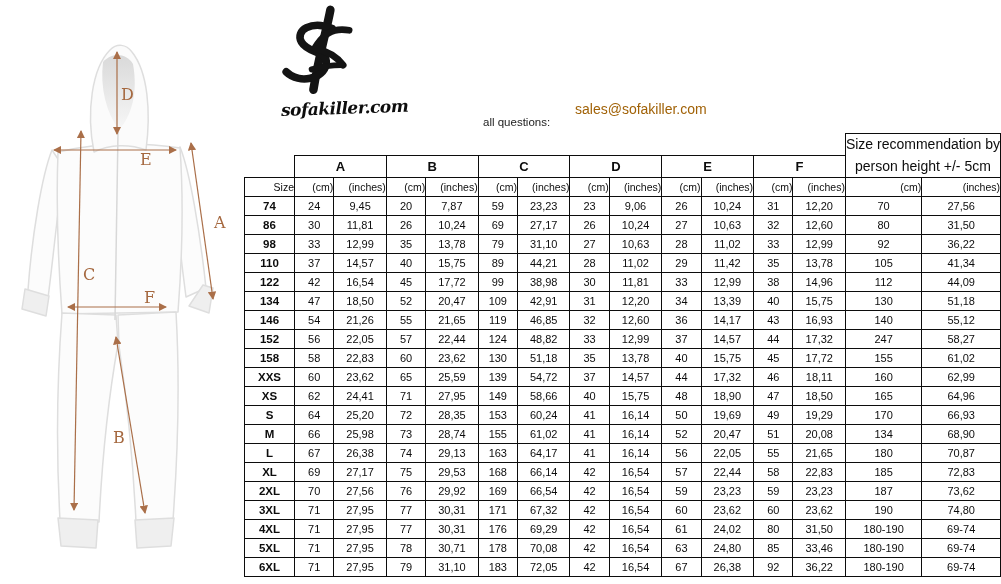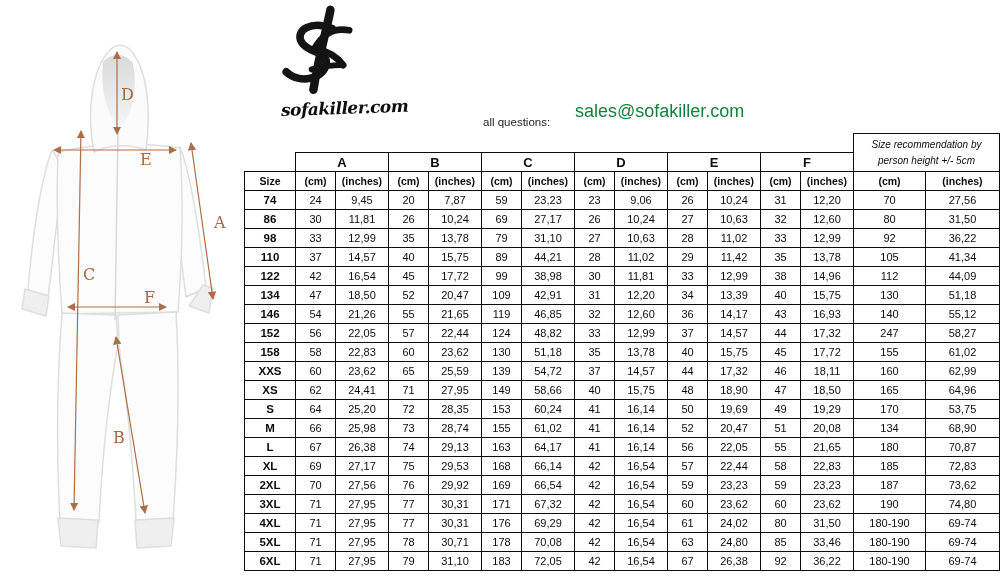--- a/index.html
+++ b/index.html
@@ -10,37 +10,37 @@
   
   #logo{position:absolute;left:276px;top:4px;width:110px;height:125px;}
   #logo svg{display:block;}
   #logo-script{
     position:absolute;left:281px;top:98px;width:120px;
     font-family:"DejaVu Serif",serif;font-style:italic;font-weight:bold;
     font-size:17px;letter-spacing:-0.5px;color:#0d0d0d;transform:rotate(-2deg);
   }
   
   #questions-label{position:absolute;left:483px;top:116px;font-size:11.5px;color:#1c1c1c;}
-  #email{position:absolute;left:575px;top:101px;font-size:18px;color:#15803d;}
+  #email{position:absolute;left:575px;top:101px;font-size:14px;color:#a16207;}
   
   #size-table{
     position:absolute;left:244px;top:133px;
     border-collapse:collapse;table-layout:fixed;
     font-family:"Liberation Sans",sans-serif;
   }
   #size-table td,#size-table th{
     border:1px solid #0c0c0c;padding:0;text-align:center;vertical-align:middle;
     font-size:11px;color:#0c0c0c;background:#fff;overflow:hidden;white-space:nowrap;
   }
   #size-table tr{height:19px;}
   #size-table .ghost{border:none;background:transparent;}
   #size-table .grp{font-weight:bold;font-size:13px;}
-  #size-table .sub{font-weight:bold;font-size:10.5px;}
+  #size-table .sub{font-weight:normal;font-size:10.5px;text-align:right;}
   #size-table .rec-h{
-    font-style:italic;font-size:10px;line-height:1.55;font-weight:400;
+    font-size:14px;line-height:1.55;font-weight:400;
     font-family:"Liberation Sans",sans-serif;
   }
   #size-table .size-cell{font-weight:bold;font-size:11.5px;}
   
   #diagram{position:absolute;left:0;top:0;}
   .measure-letter{
     font-family:"DejaVu Serif",serif;font-size:16px;fill:#a5683f;
   }
 </style>
 </head>
@@ -377,21 +377,21 @@
       <td>28,35</td>
       <td>153</td>
       <td>60,24</td>
       <td>41</td>
       <td>16,14</td>
       <td>50</td>
       <td>19,69</td>
       <td>49</td>
       <td>19,29</td>
       <td>170</td>
-      <td>53,75</td>
+      <td>66,93</td>
     </tr>
 
     <tr>
       <td class="size-cell">M</td>
       <td>66</td>
       <td>25,98</td>
       <td>73</td>
       <td>28,74</td>
       <td>155</td>
       <td>61,02</td>

